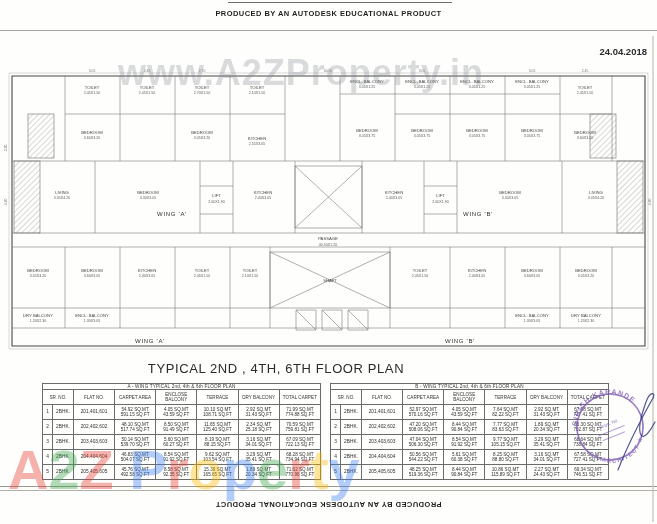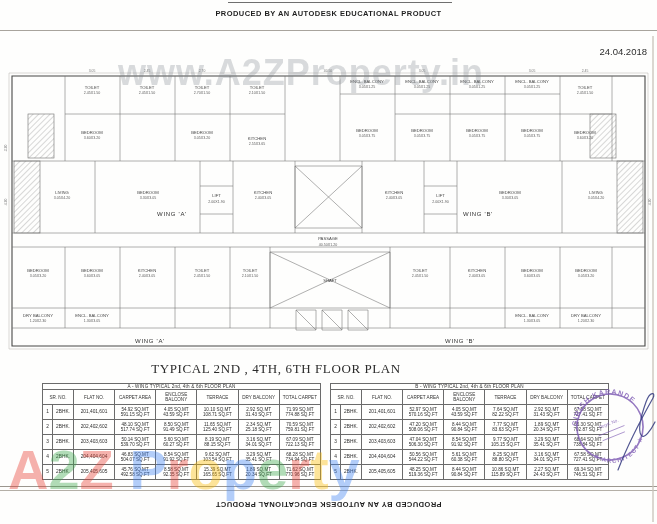--- a/index.html
+++ b/index.html
@@ -3,40 +3,40 @@
 <meta charset="utf-8">
 <style>
   html,body{margin:0;padding:0;background:#e9e7e2;}
   .sheet{position:relative;width:657px;height:524px;background:#fefefd;overflow:hidden;
          font-family:"Liberation Sans",sans-serif;color:#222;}
   
   .tline0{position:absolute;top:2px;left:228px;width:224px;height:1px;background:#6f6f6f;}
   .banner-top{position:absolute;top:9px;left:0;width:657px;text-align:center;
               font-size:7.5px;font-weight:bold;letter-spacing:.45px;color:#1f1f1f;z-index:8;}
   .tline1{position:absolute;top:30px;left:0;width:657px;height:1px;background:#a8a49d;}
-  .date{position:absolute;top:46px;right:10px;font-size:9.5px;color:#2e2e2e;z-index:8;}
+  .date{position:absolute;top:46px;right:10px;font-size:9.5px;color:#2e2e2e;z-index:8;font-weight:bold;}
   
   .wm-top{position:absolute;top:52px;left:118px;font-size:36px;font-weight:bold;
           color:#788088;opacity:.28;letter-spacing:1px;white-space:nowrap;z-index:5;pointer-events:none;}
   .wm-bottom{position:absolute;top:442px;left:8px;font-size:56px;font-weight:bold;line-height:1;
              opacity:.40;letter-spacing:0;white-space:nowrap;z-index:6;pointer-events:none;}
   
   #plan{position:absolute;top:56px;left:0;z-index:1;}
   .w1{stroke:#474747;stroke-width:1.1;fill:none;}
   .w2{stroke:#6e6e6e;stroke-width:.55;fill:none;}
   .w3{stroke:#b5b2ac;stroke-width:.5;fill:none;}
   .hatchbox{fill:url(#hatch);stroke:#6e6e6e;stroke-width:.6;}
   text{font-family:"Liberation Sans",sans-serif;}
   .lbl-n{font-size:4.2px;fill:#474747;text-anchor:middle;}
   .lbl-d{font-size:3.6px;fill:#5c5c5c;text-anchor:middle;}
   .dim{font-size:3.4px;fill:#777;text-anchor:middle;}
   .wing{font-size:6px;fill:#2f2f2f;text-anchor:middle;letter-spacing:.7px;}
   
   .title{position:absolute;top:361px;left:0;width:552px;text-align:center;z-index:4;
-         font-family:Liberation Serif, serif;font-size:13px;letter-spacing:.6px;color:#2b2b2b;}
+         font-family:Liberation Sans, sans-serif;font-size:13px;letter-spacing:.6px;color:#2b2b2b;}
   
   .tblwrap{position:absolute;top:383px;z-index:4;}
   .tblwrap.a{left:42px;}
   .tblwrap.b{left:330px;}
   table.flat{border-collapse:collapse;width:278px;table-layout:fixed;background:rgba(255,255,255,.55);}
   table.flat th,table.flat td{border:.5px solid #6b6b6b;padding:0;}
   th.tt{font-size:6px;font-weight:bold;text-align:left;padding:1px 0 1px 3px;letter-spacing:.2px;color:#222;}
   table.flat th{font-size:4.6px;font-weight:normal;text-align:center;color:#333;line-height:1.15;}
   table.flat td{font-size:4.8px;text-align:center;color:#2d2d2d;line-height:1.2;}
   td .l{display:block;font-size:4.6px;}

